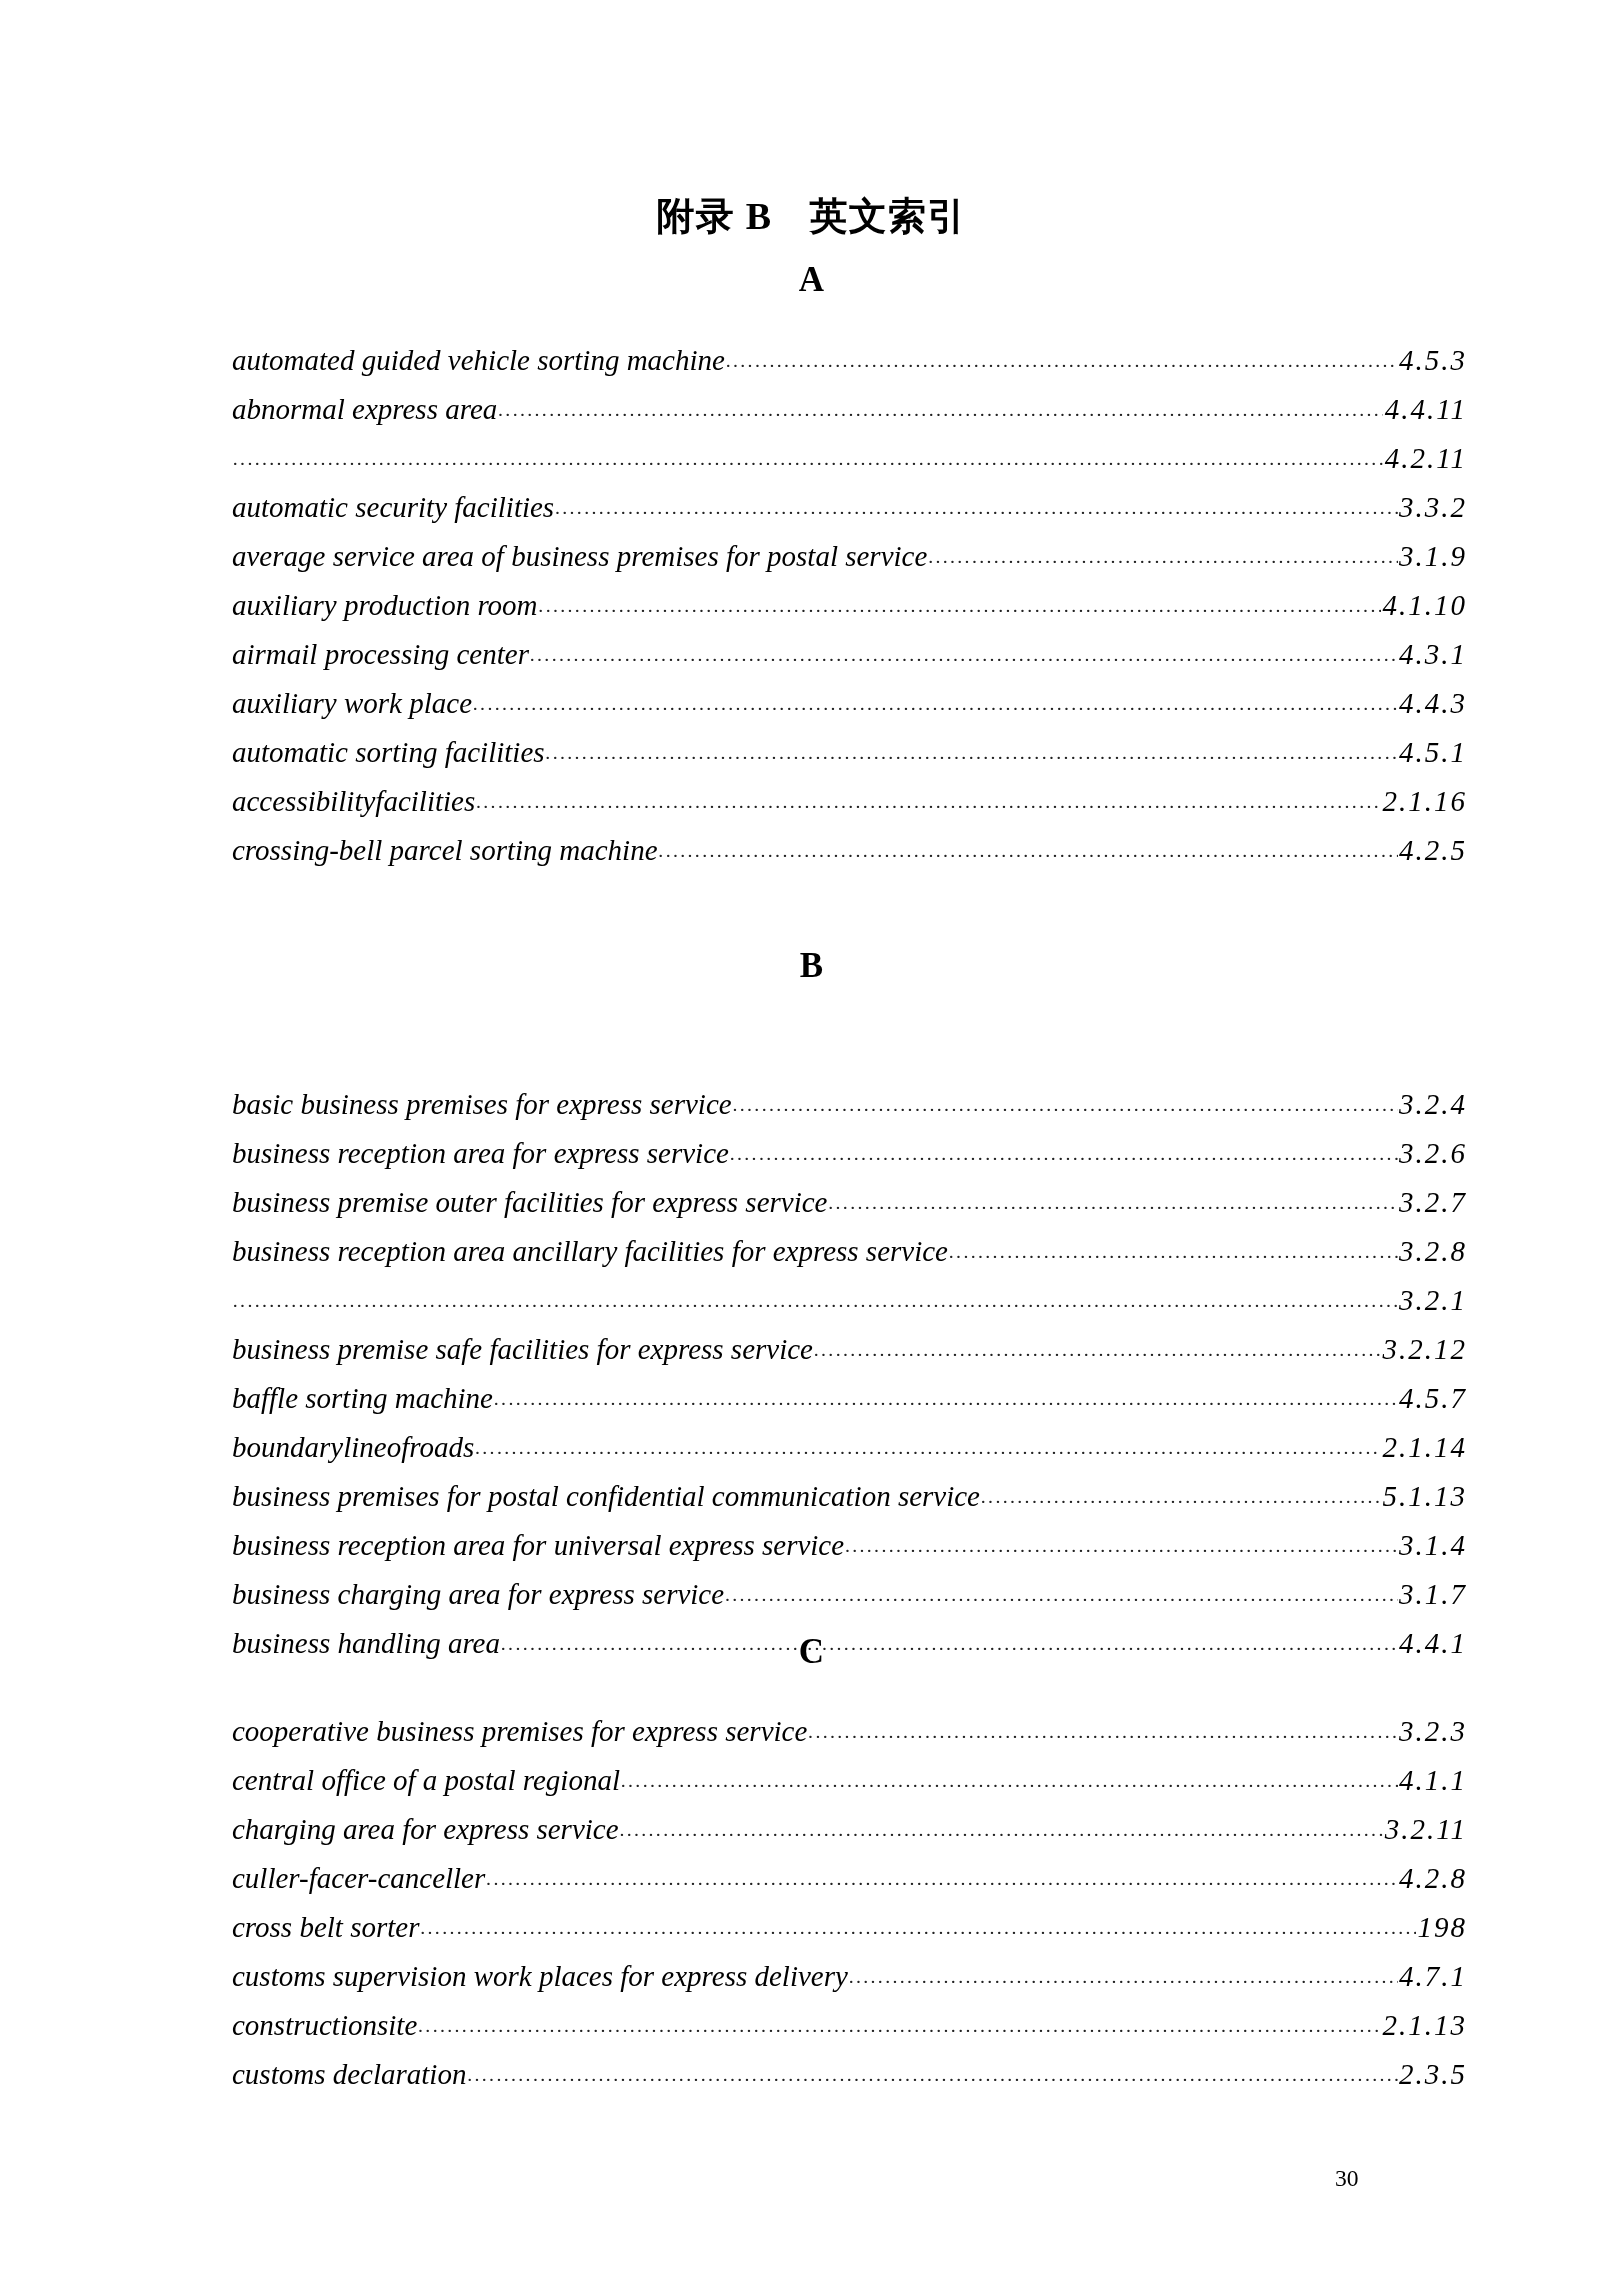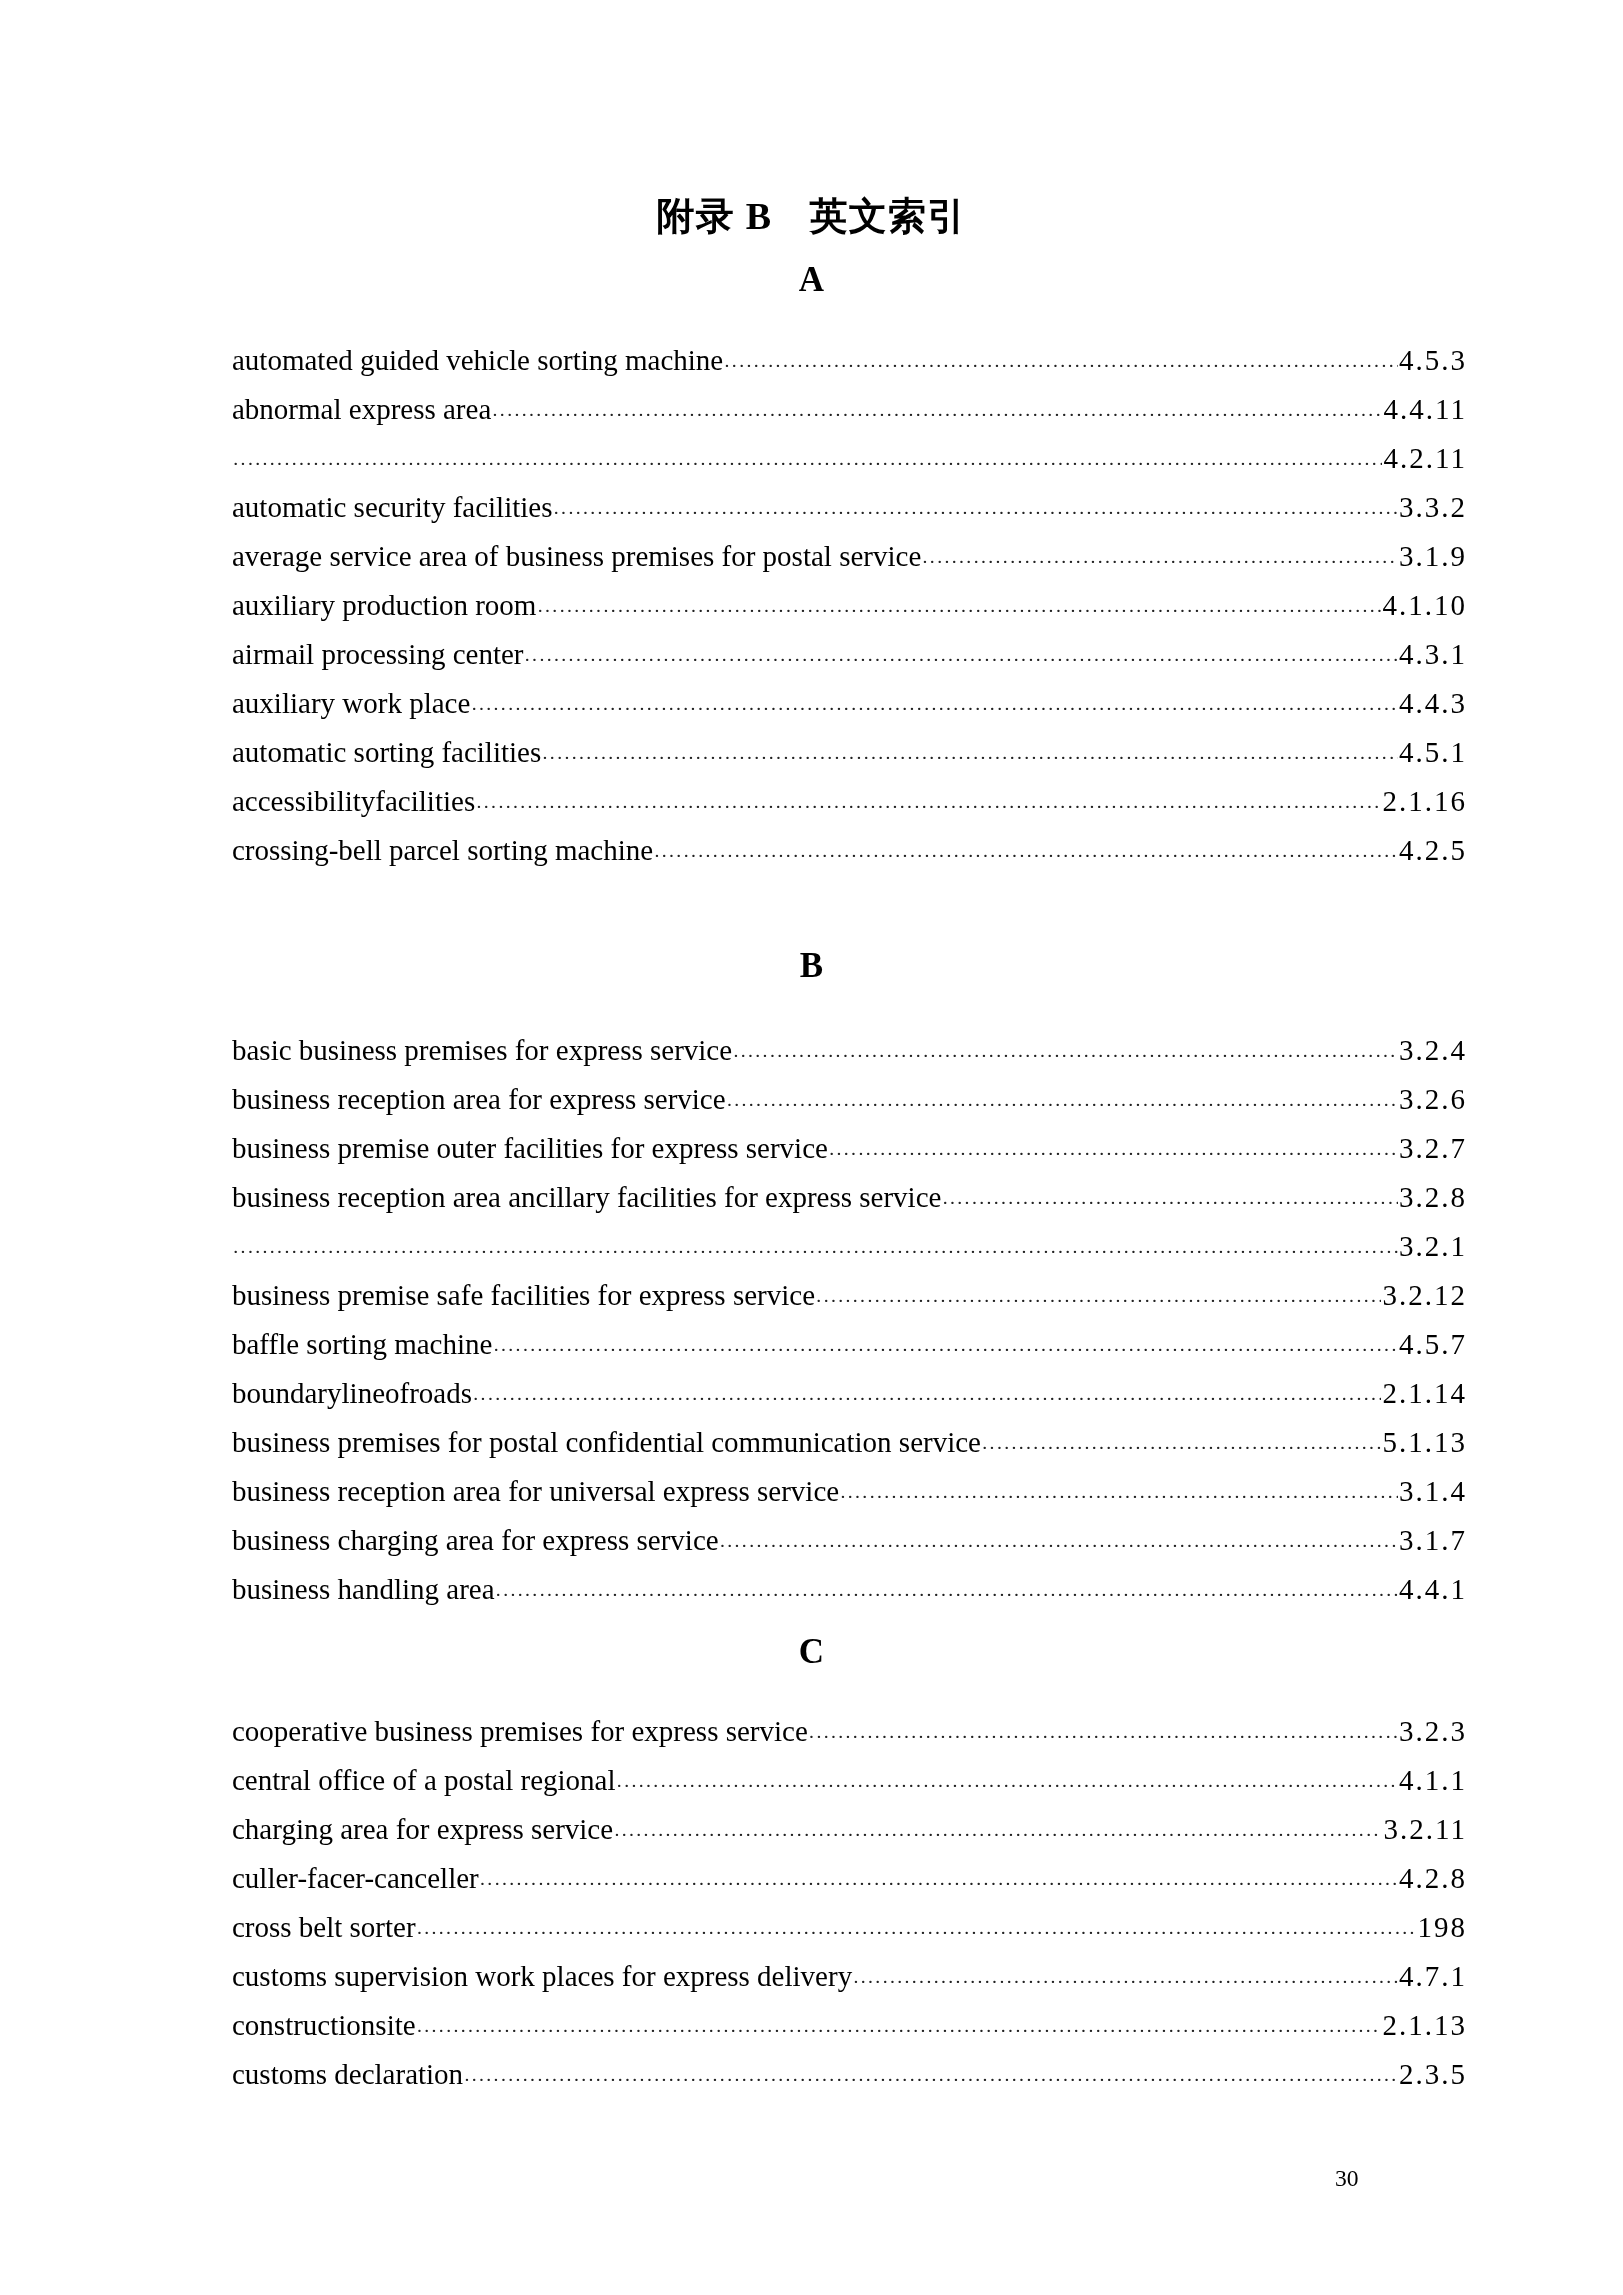--- a/index.html
+++ b/index.html
@@ -4,21 +4,21 @@
 <style>
   html, body { margin: 0; padding: 0; background: #ffffff; }
   body { width: 1623px; height: 2295px; position: relative; overflow: hidden;
          font-family: "Liberation Serif", "DejaVu Serif", serif; color: #000; }
   .title { position: absolute; top: 191px; left: 0; width: 1623px; text-align: center;
            font-size: 38px; font-weight: bold; letter-spacing: 1.3px; }
   .title .gap { display: inline-block; width: 37px; }
   .letter { position: absolute; left: 0; width: 1623px; text-align: center;
             font-size: 35px; font-weight: bold; }
   .section-list { position: absolute; left: 232px; width: 1235px; }
-  .entry { display: flex; align-items: flex-start; height: 49px; font-size: 29px; line-height: 49px; }
+  .entry { display: flex; align-items: flex-start; height: 49px; font-size: 29px; line-height: 49px; font-style: italic; }
   .entry .term { white-space: nowrap; }
   .entry .leader { flex: 1; overflow: hidden; white-space: nowrap; margin: 0 1.3px; font-size: 19.6px; letter-spacing: 2.4px; color: #222; }
   .entry .leader::after { content: "................................................................................................................................................................................................................................................................"; }
   .entry .ref { white-space: nowrap; letter-spacing: 2px; }
   .page-number { position: absolute; top: 2151px; left: 1335px; font-size: 23.6px; margin-top: 14px; }
 </style>
 </head>
 <body>
 
 <div class="title">
@@ -77,21 +77,21 @@
       <span class="ref">2.1.16</span>
     </div>
     <div class="entry">
       <span class="term">crossing-bell parcel sorting machine</span>
       <span class="leader"></span>
       <span class="ref">4.2.5</span>
     </div>
   </div>
 
 <div class="letter" style="top:946px">B</div>
-<div class="section-list" style="top:1026px">
+<div class="section-list" style="top:1080px">
     <div class="entry">
       <span class="term">basic business premises for express service</span>
       <span class="leader"></span>
       <span class="ref">3.2.4</span>
     </div>
     <div class="entry">
       <span class="term">business reception area for express service</span>
       <span class="leader"></span>
       <span class="ref">3.2.6</span>
     </div>

